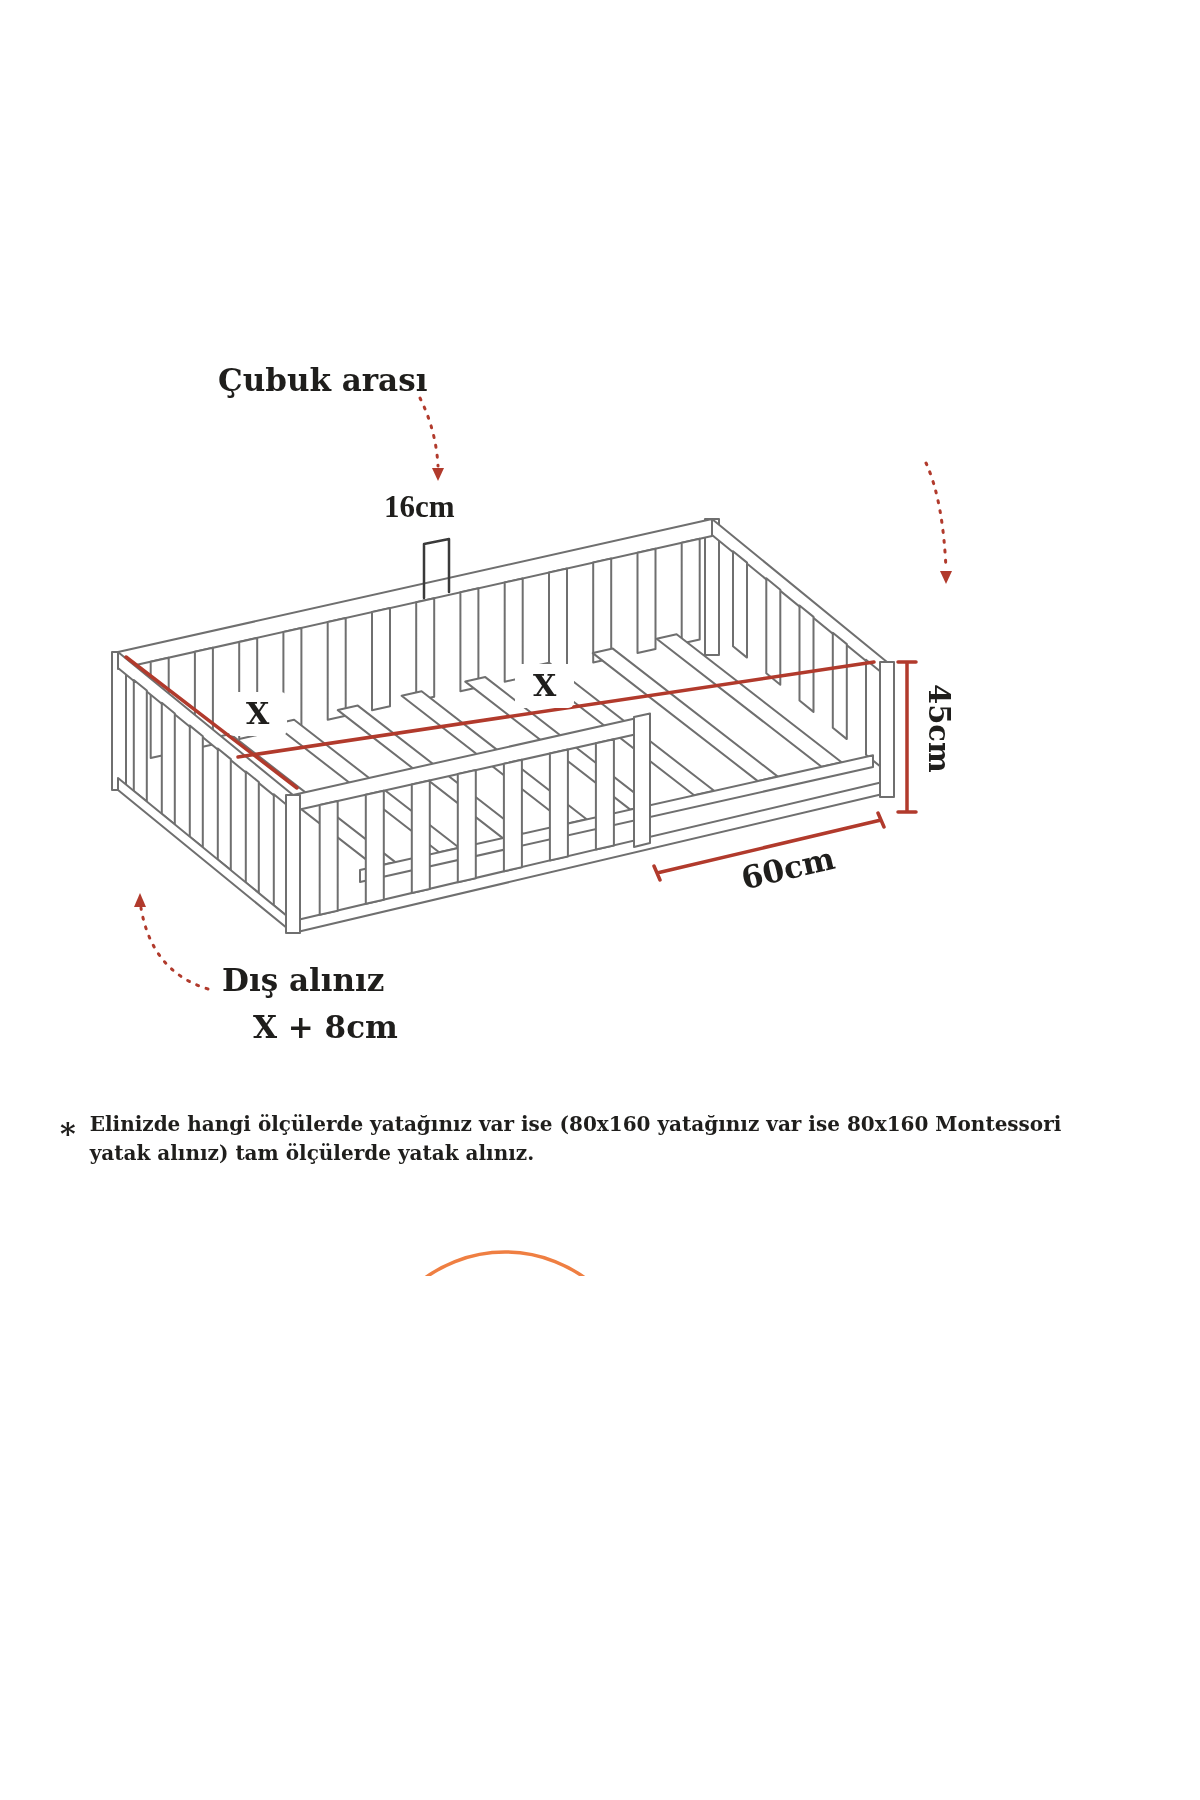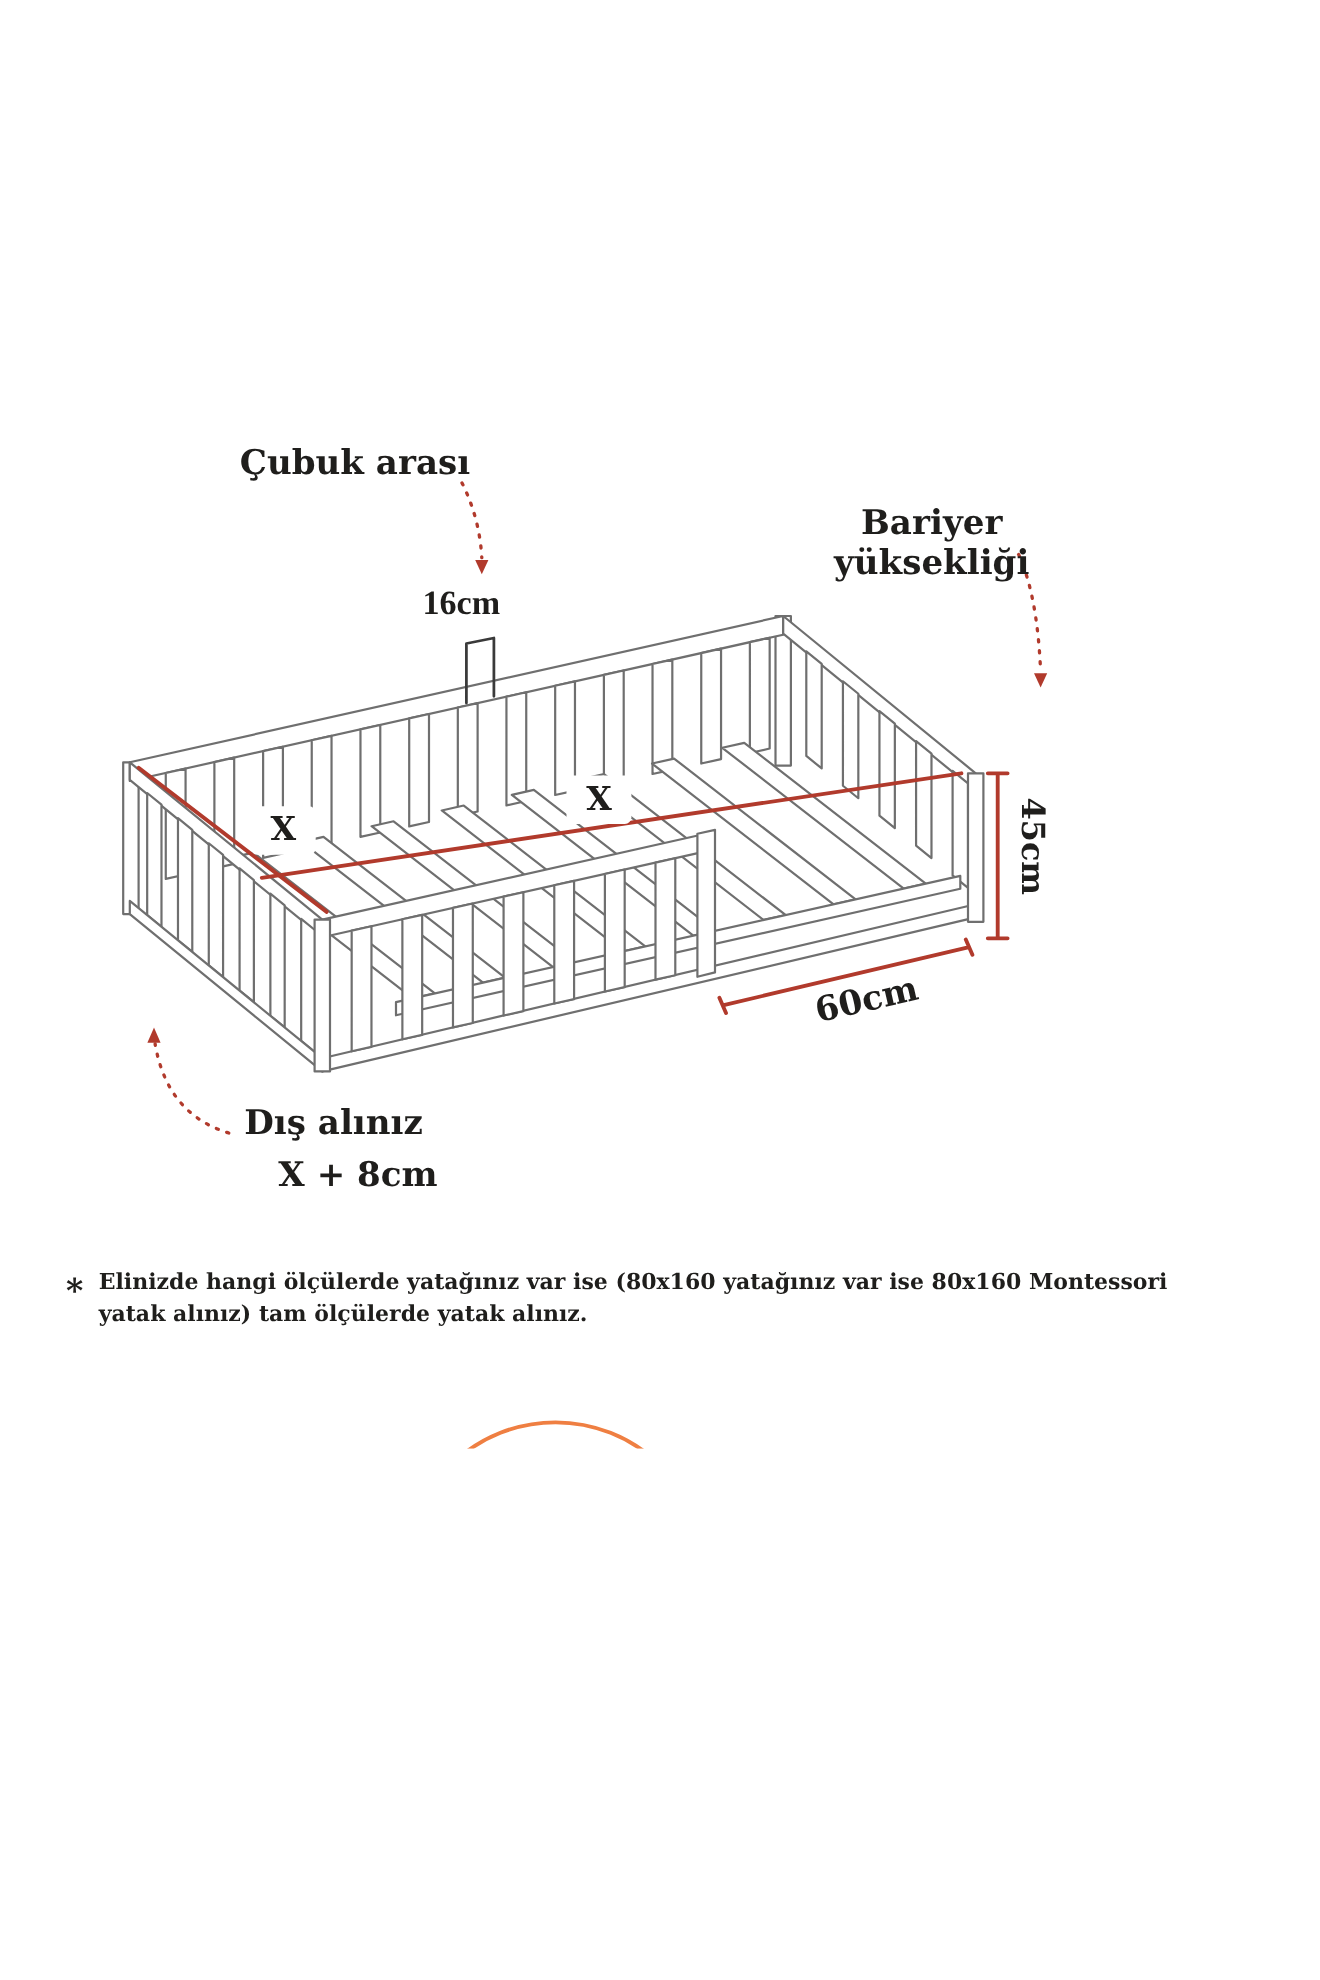--- a/index.html
+++ b/index.html
@@ -3,21 +3,20 @@
 <meta charset="utf-8">
 <style>
   * { margin:0; padding:0; box-sizing:border-box; }
   html,body { background:#ffffff; }
   .canvas {
     position:relative; width:1200px; height:1276px;
     background:var(--background,#ffffff);
     font-family:"DejaVu Serif","Liberation Serif",serif;
     color:var(--ink,#222222);
     overflow:hidden;
-    margin-top:41px;
   }
   .canvas > svg { position:absolute; inset:0; z-index:1; }
   .abs { position:absolute; z-index:2; }
   .lbl { font-weight:bold; font-size:31px; white-space:nowrap; line-height:1.2; }
   .lbl-center { text-align:center; }
   .xbox { background:#ffffff; padding:4px 18px; border-radius:6px; font-size:30px; }
   .rot90 { transform:rotate(90deg); transform-origin:top left; }
   .note-wrap { display:flex; gap:14px; width:1080px; }
   .note-marker { font-size:30px; font-weight:bold; padding-top:6px; }
   .note-text { font-size:20px; font-weight:bold; line-height:1.43; width:1012px; }
@@ -124,24 +123,20 @@
     <circle class="arc" cx="505" cy="1388" r="136" style="stroke:var(--arc-orange,#ef7f42)"></circle>
     <path class="arc" d="M409.7,1443 A110 110 0 1 1 600.3,1443" style="stroke:var(--arc-red,#e4593c)"></path>
     <circle class="arc" cx="505" cy="1388" r="84" style="stroke:var(--arc-green,#31a14c)"></circle>
     <path class="arc" d="M450.5,1407.8 A58 58 0 0 0 559.5,1407.8" style="stroke:var(--arc-orange,#ef7f42)"></path>
   </svg>
 
   <div class="abs lbl" style="left:218px; top:362px;">Çubuk arası</div>
 
   <div class="abs lbl" style="left:384px; top:488px;font-family:Liberation Serif, serif;">16cm</div>
 
-  <div class="abs lbl lbl-center" style="left:752px; top:416px; width:190px;">
-    <div>Bariyer</div>
-    <div>yüksekliği</div>
-  </div>
 
   <div class="abs lbl rot90" style="left:956px; top:684px; font-size:29px;">45cm</div>
 
   <div class="abs lbl lbl-center" style="left:733px; top:850px; width:110px; transform:rotate(-13deg);">60cm</div>
 
   <div class="abs lbl xbox" style="left:228px; top:692px;">X</div>
 
   <div class="abs lbl xbox" style="left:515px; top:664px;">X</div>
 
   <div class="abs lbl" style="left:222px; top:962px;">Dış alınız</div>

